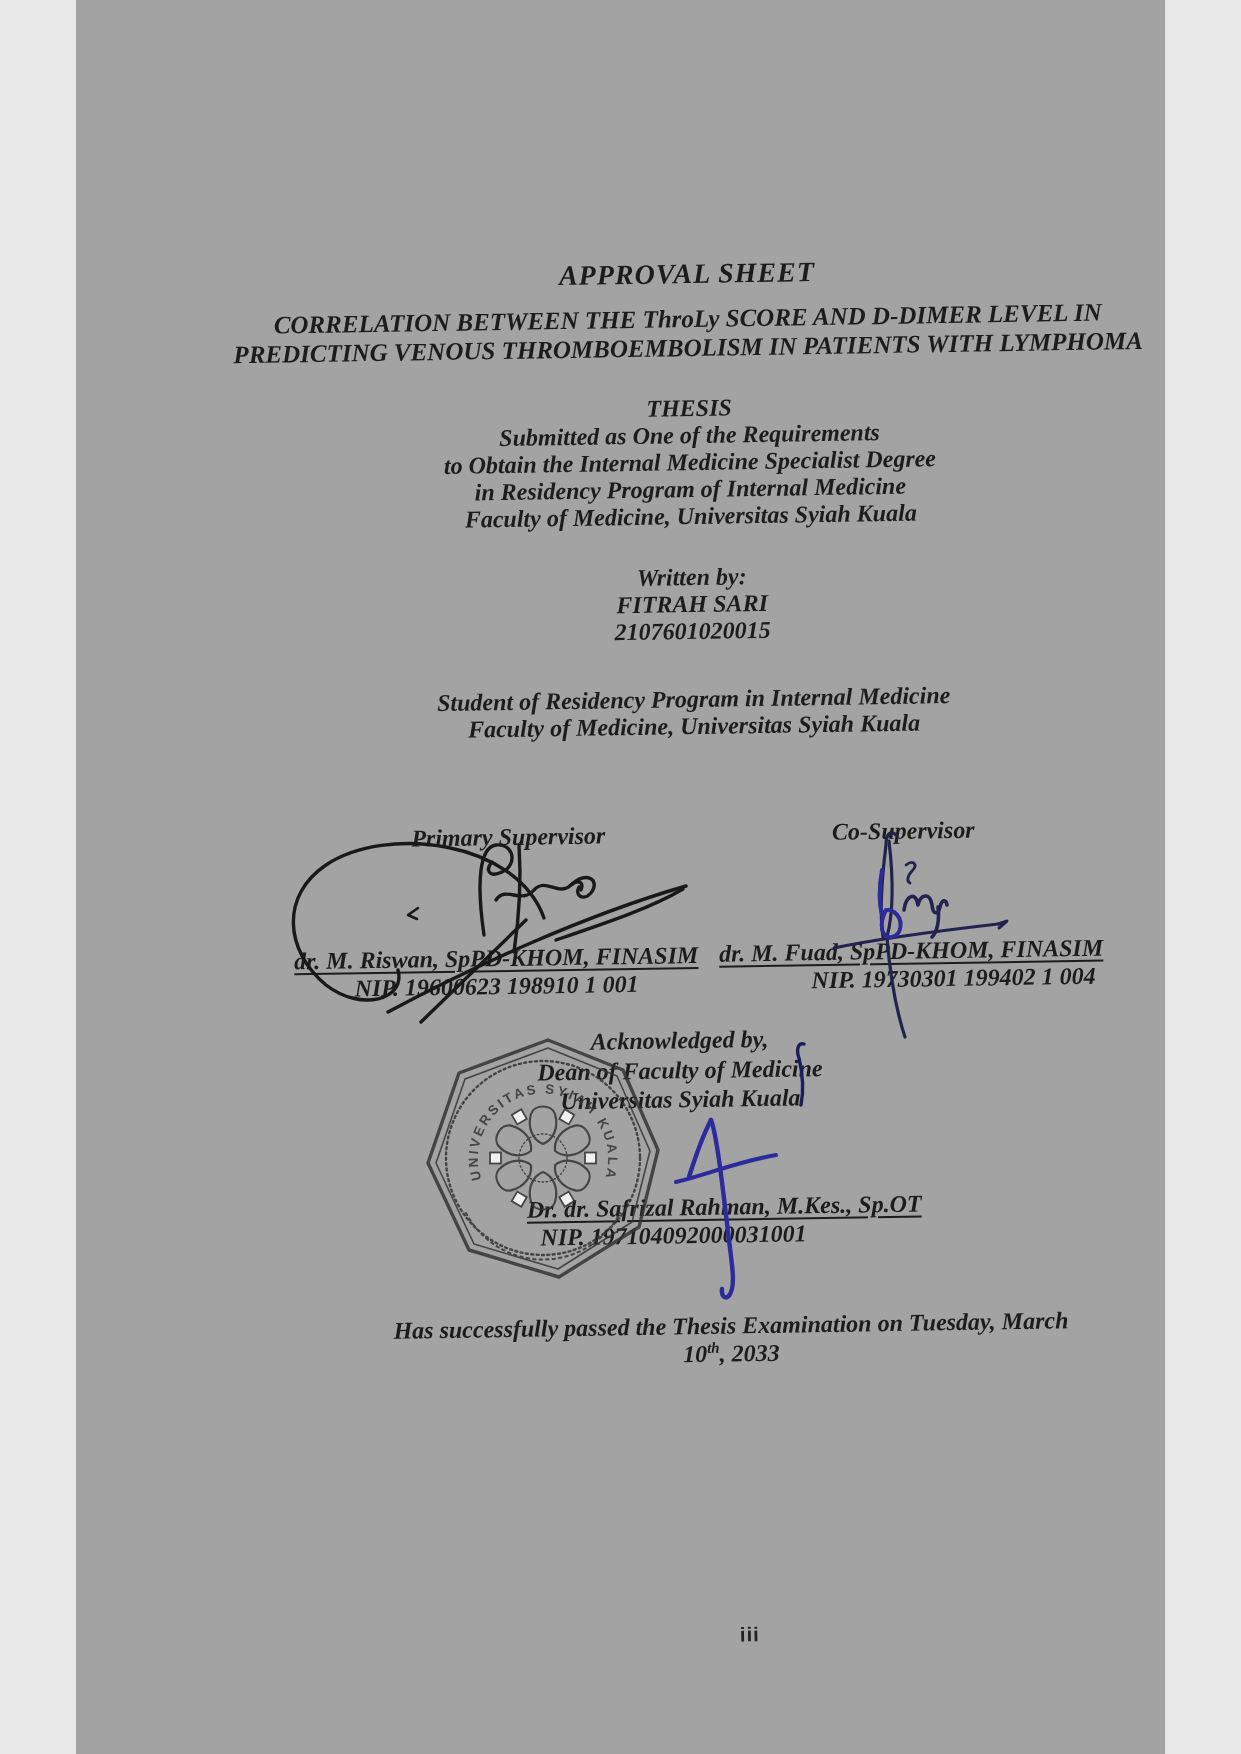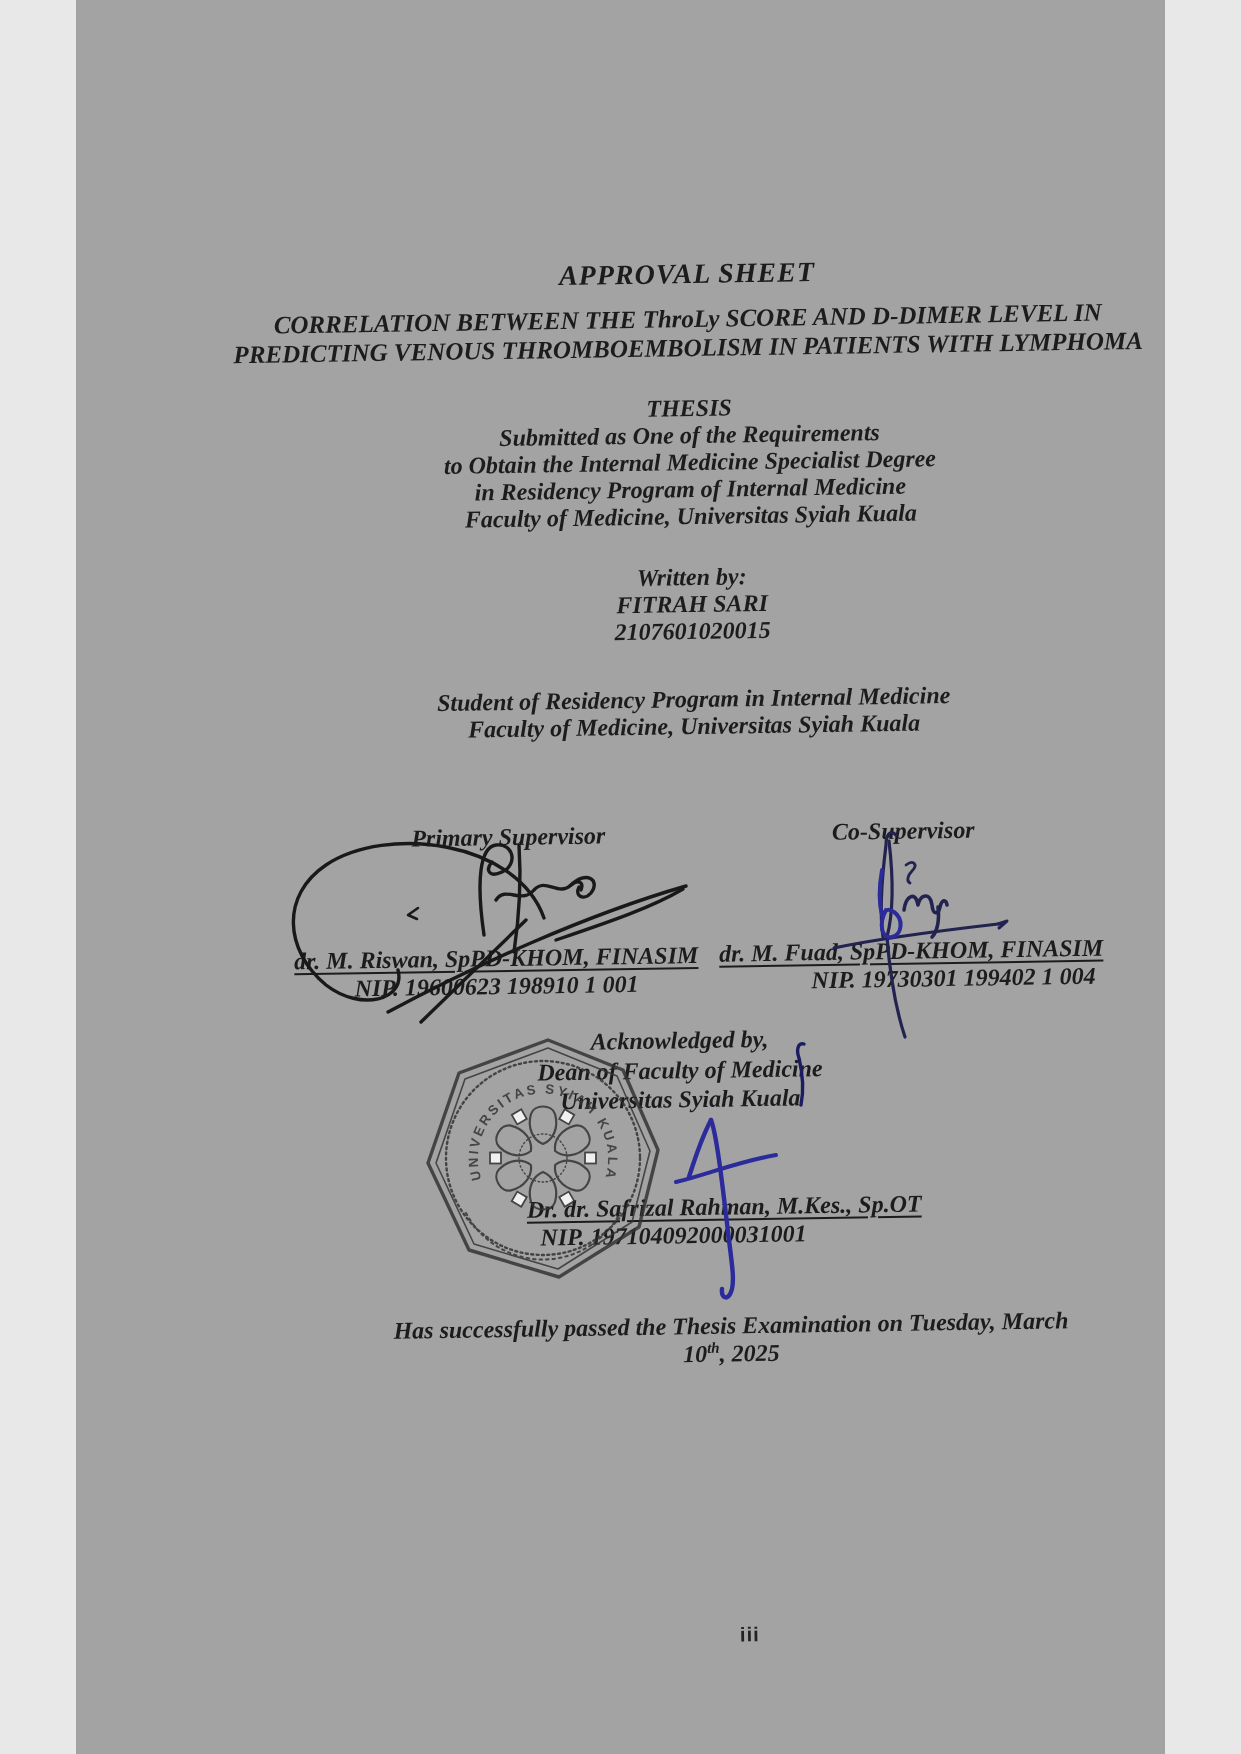--- a/index.html
+++ b/index.html
@@ -92,21 +92,21 @@
 
     <div class="tblock ack-block">
       <div>Acknowledged by,</div>
       <div>Dean of Faculty of Medicine</div>
       <div>Universitas Syiah Kuala</div>
     </div>
 
     <div class="tblock dean-name uline">Dr. dr. Safrizal Rahman, M.Kes., Sp.OT</div>
     <div class="tblock dean-nip">NIP. 197104092000031001</div>
 
-    <div class="tblock exam-line"><span>Has successfully passed the Thesis Examination on Tuesday, March 10</span><sup>th</sup><span>, 2025</span></div>
+    <div class="tblock exam-line"><span>Has successfully passed the Thesis Examination on Tuesday, March 10</span><sup>th</sup><span>, 2033</span></div>
 
     <div class="tblock page-number">iii</div>
   </div>
 
   <svg class="sig" style="left:190px;top:820px;" width="440" height="215" viewBox="0 0 440 215">
     <g stroke="#191919" stroke-width="3.4">
       <path d="M 278,98 C 250,20 120,5 60,45 C 15,75 18,130 60,165 C 95,192 140,180 132,150"></path>
       <path d="M 218,115 C 210,60 214,27 230,25 C 248,23 252,45 236,52 C 223,58 219,50 226,42"></path>
       <path d="M 253,25 C 256,70 252,105 248,132"></path>
       <path d="M 230,80 C 240,65 255,85 268,70 C 280,57 292,77 305,65 C 312,59 318,62 315,70"></path>

